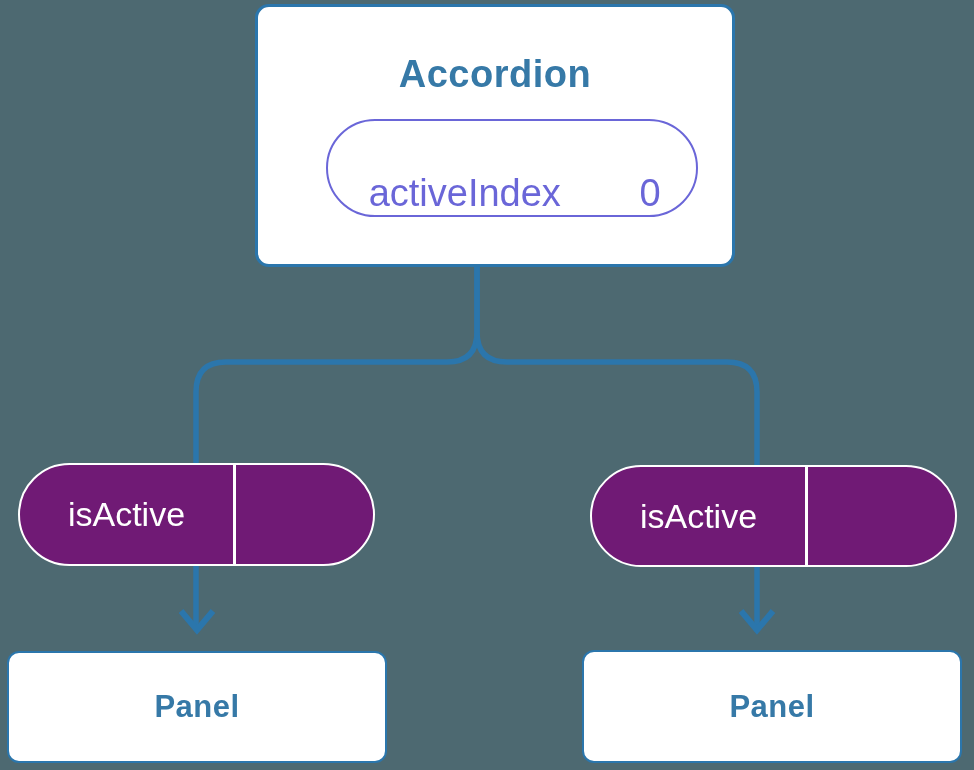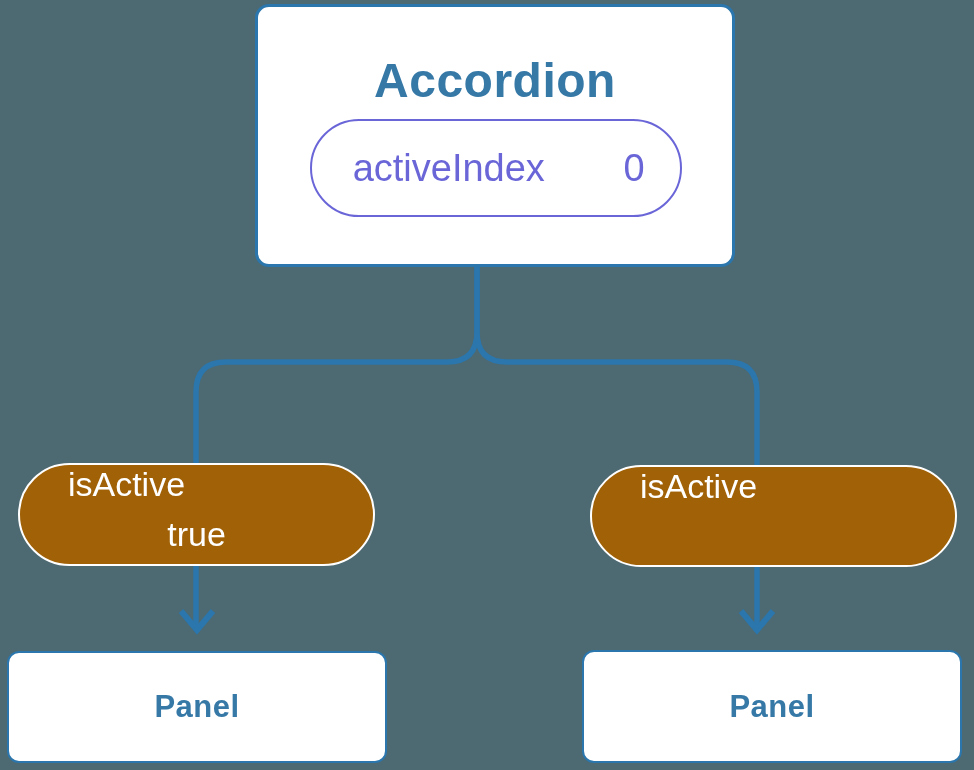--- a/index.html
+++ b/index.html
@@ -31,34 +31,34 @@
   .root-card {
     left: 255px; top: 4px;
     width: 480px; height: 263px;
     border-radius: 14px;
   }
   .root-title {
     position: absolute;
     left: 0; top: 46px;
     width: 100%;
     text-align: center;
-    font-size: 48px;
+    font-size: 38px;
     font-weight: 600;
     color: #3679A7;
     letter-spacing: 0.5px;
   }
   .state-pill {
     position: absolute;
-    left: 52px; top: 112px;
+    left: 68px; top: 112px;
     width: 372px; height: 98px;
     border: 2.5px solid #6A66D8;
     border-radius: 60px;
     box-sizing: border-box;
     display: flex;
-    align-items: center;
+    align-items: flex-end;
     background: #FFFFFF;
   }
   .state-pill .pill-label {
     flex: 1;
     display: flex;
     align-items: center;
     justify-content: center;
     font-size: 38px;
     color: #6A66D8;
   }
@@ -69,28 +69,27 @@
   .state-pill .pill-value {
     width: 92px;
     display: flex;
     align-items: center;
     justify-content: center;
     font-size: 38px;
     color: #6A66D8;
   }
   .prop-pill {
     position: absolute;
-    background: #a16207;
+    background: #701a75;
     border: 2.5px solid #FFFFFF;
     border-radius: 60px;
     box-sizing: border-box;
     display: flex;
     align-items: stretch;
     z-index: 1;
-    flex-direction: column;
   }
   .prop-pill-left  { left: 18px;  top: 463px; width: 357px; height: 103px; }
   .prop-pill-right { left: 590px; top: 465px; width: 367px; height: 102px; }
   .prop-pill .pill-label {
     width: 213px;
     display: flex;
     align-items: center;
     justify-content: center;
     font-size: 34px;
     color: #FFFFFF;
@@ -140,21 +139,20 @@
     <div class="state-pill">
       <span class="pill-label">activeIndex</span>
       <span class="pill-divider"></span>
       <span class="pill-value">0</span>
     </div>
   </div>
 
   <div class="prop-pill prop-pill-left">
     <span class="pill-label">isActive</span>
     <span class="pill-divider"></span>
-    <span class="pill-value">true</span>
   </div>
 
   <div class="prop-pill prop-pill-right">
     <span class="pill-label">isActive</span>
     <span class="pill-divider"></span>
   </div>
 
   <div class="node-card panel-card panel-left">
     <div class="panel-title">Panel</div>
   </div>

